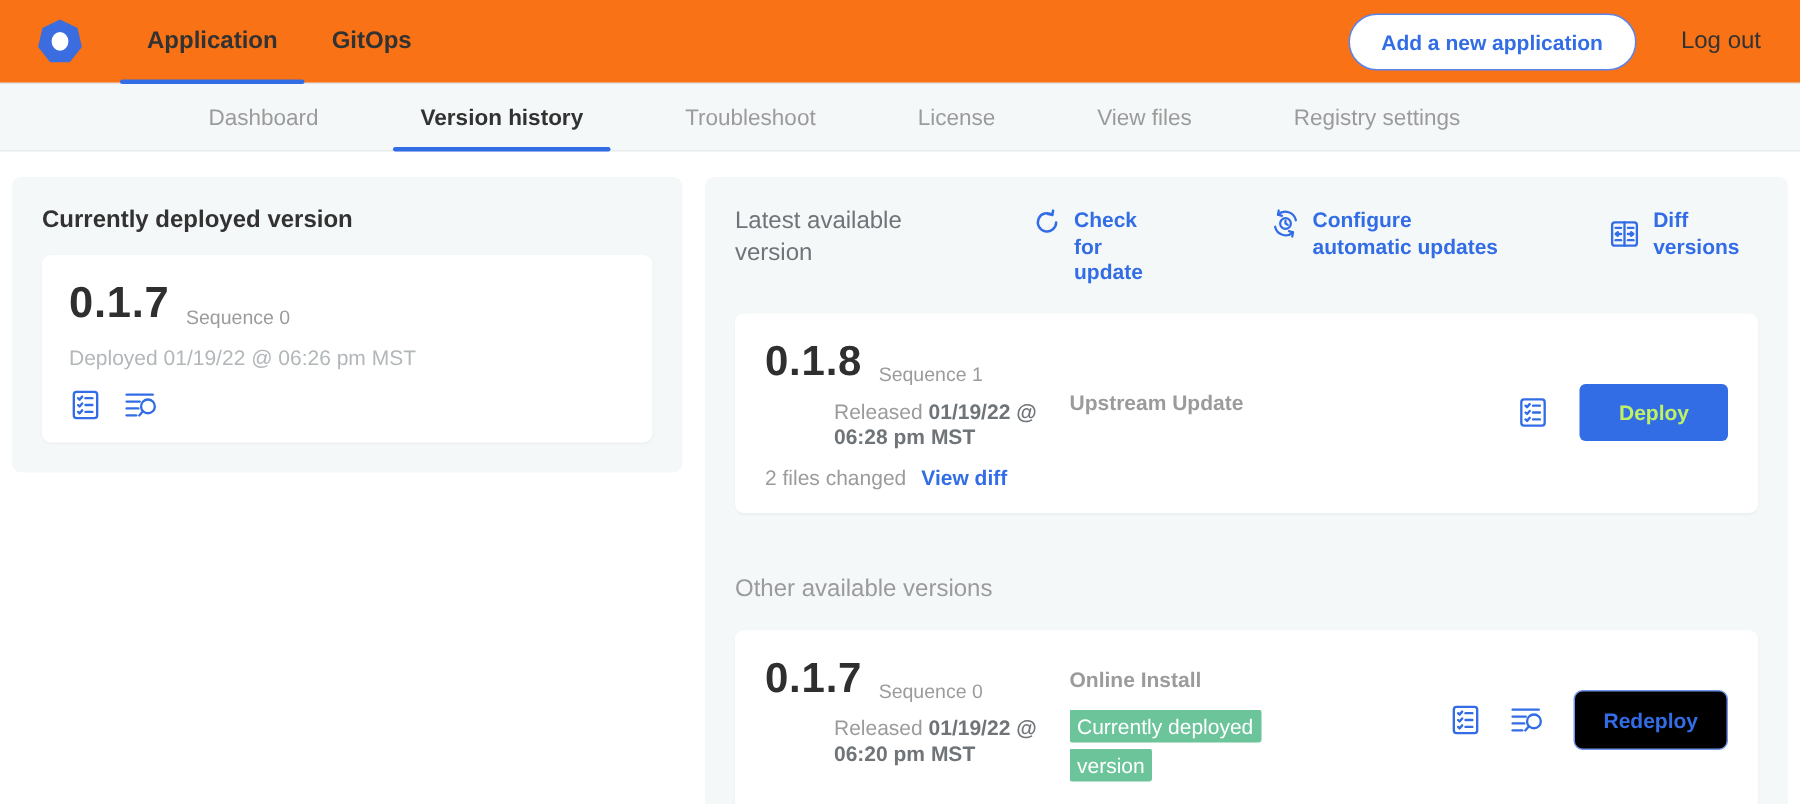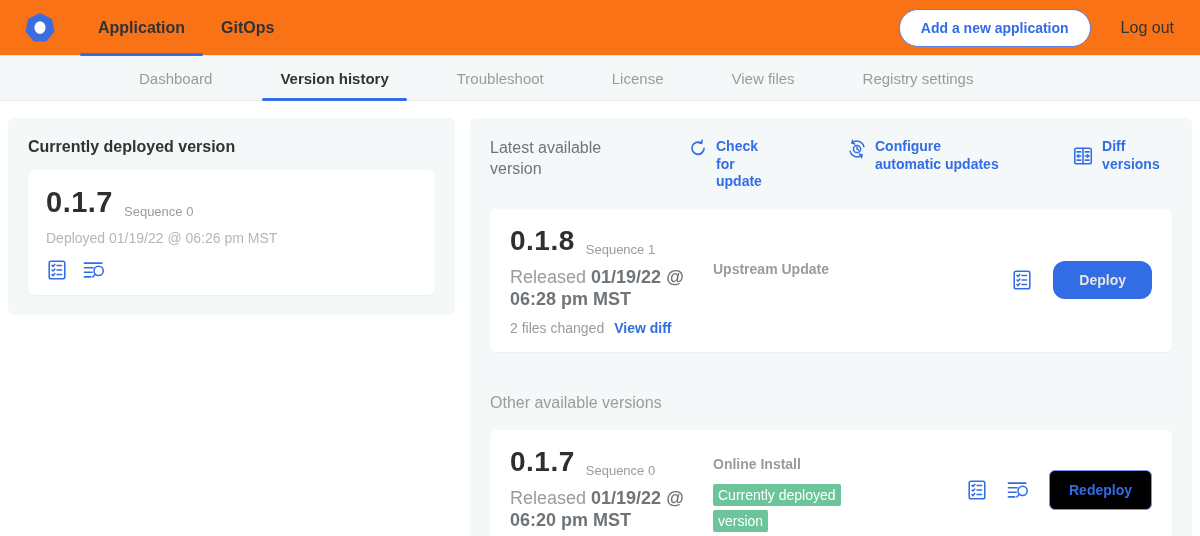--- a/index.html
+++ b/index.html
@@ -56,35 +56,35 @@
   .action { display:flex; gap:8px; color:#326de6; cursor:pointer; align-items:flex-start; }
   .action-icon { width:20px; height:20px; flex:0 0 auto; margin-top:1px; }
   .action-label { font-size:14px; font-weight:600; line-height:1.25; max-width:150px; }
   .action-diff { margin-left:auto; align-items:center; }
   .action-diff .action-icon { width:22px; height:22px; }
   .action-diff .action-label { max-width:none; font-size:14px; }
 
   
   .ver-card { display:flex; padding:16px 20px; margin-top:18px; }
   .ver-card .info { width:203px; flex:0 0 auto; }
-  .released { margin-top:9px; font-size:18px; color:#9b9b9b; line-height:1.25; }
+  .released { margin-top:9px; font-size:14px; color:#9b9b9b; line-height:1.25;margin-left:46px; }
   .released b { color:#6f7478; font-weight:700; }
   .files-row { margin-top:9px; font-size:14px; color:#9b9b9b; }
   .view-diff { color:#326de6; font-weight:700; margin-left:10px; cursor:pointer; }
   .mid-col { flex:1; min-width:0; }
   .mid-col.latest { padding-top:35px; }
   .mid-col.other { padding-top:9px; }
   .src-label { font-size:14px; font-weight:700; color:#9b9b9b; }
   .badge-wrap { margin-top:9px; max-width:168px; line-height:1.65; }
   .badge { display:inline; background:#6cc49a; color:#fff; font-size:14px;
     padding:3px 5px; border-radius:2px; box-decoration-break:clone;
     -webkit-box-decoration-break:clone; }
   .right-col { display:flex; align-items:center; gap:20px; align-self:center; }
-  .deploy-btn { background:#326de6; border:none; color:#e5e5e5; font-weight:700;
-    font-size:14px; padding:11px 26px; border-radius:12px; cursor:pointer;
+  .deploy-btn { background:#326de6; border:none; color:#bef264; font-weight:700;
+    font-size:14px; padding:11px 26px; border-radius:4px; cursor:pointer;
     font-family:inherit; }
   .redeploy-btn { background:#000000; border:1px solid #6f96ea; color:#326de6;
     font-weight:700; font-size:14px; padding:11px 19px; border-radius:6px;
     cursor:pointer; font-family:inherit; }
 
   .other-heading { margin:42px 0 0 0; font-size:16px; color:#9b9b9b; font-weight:400; }
 </style>
 </head>
 <body>
 

